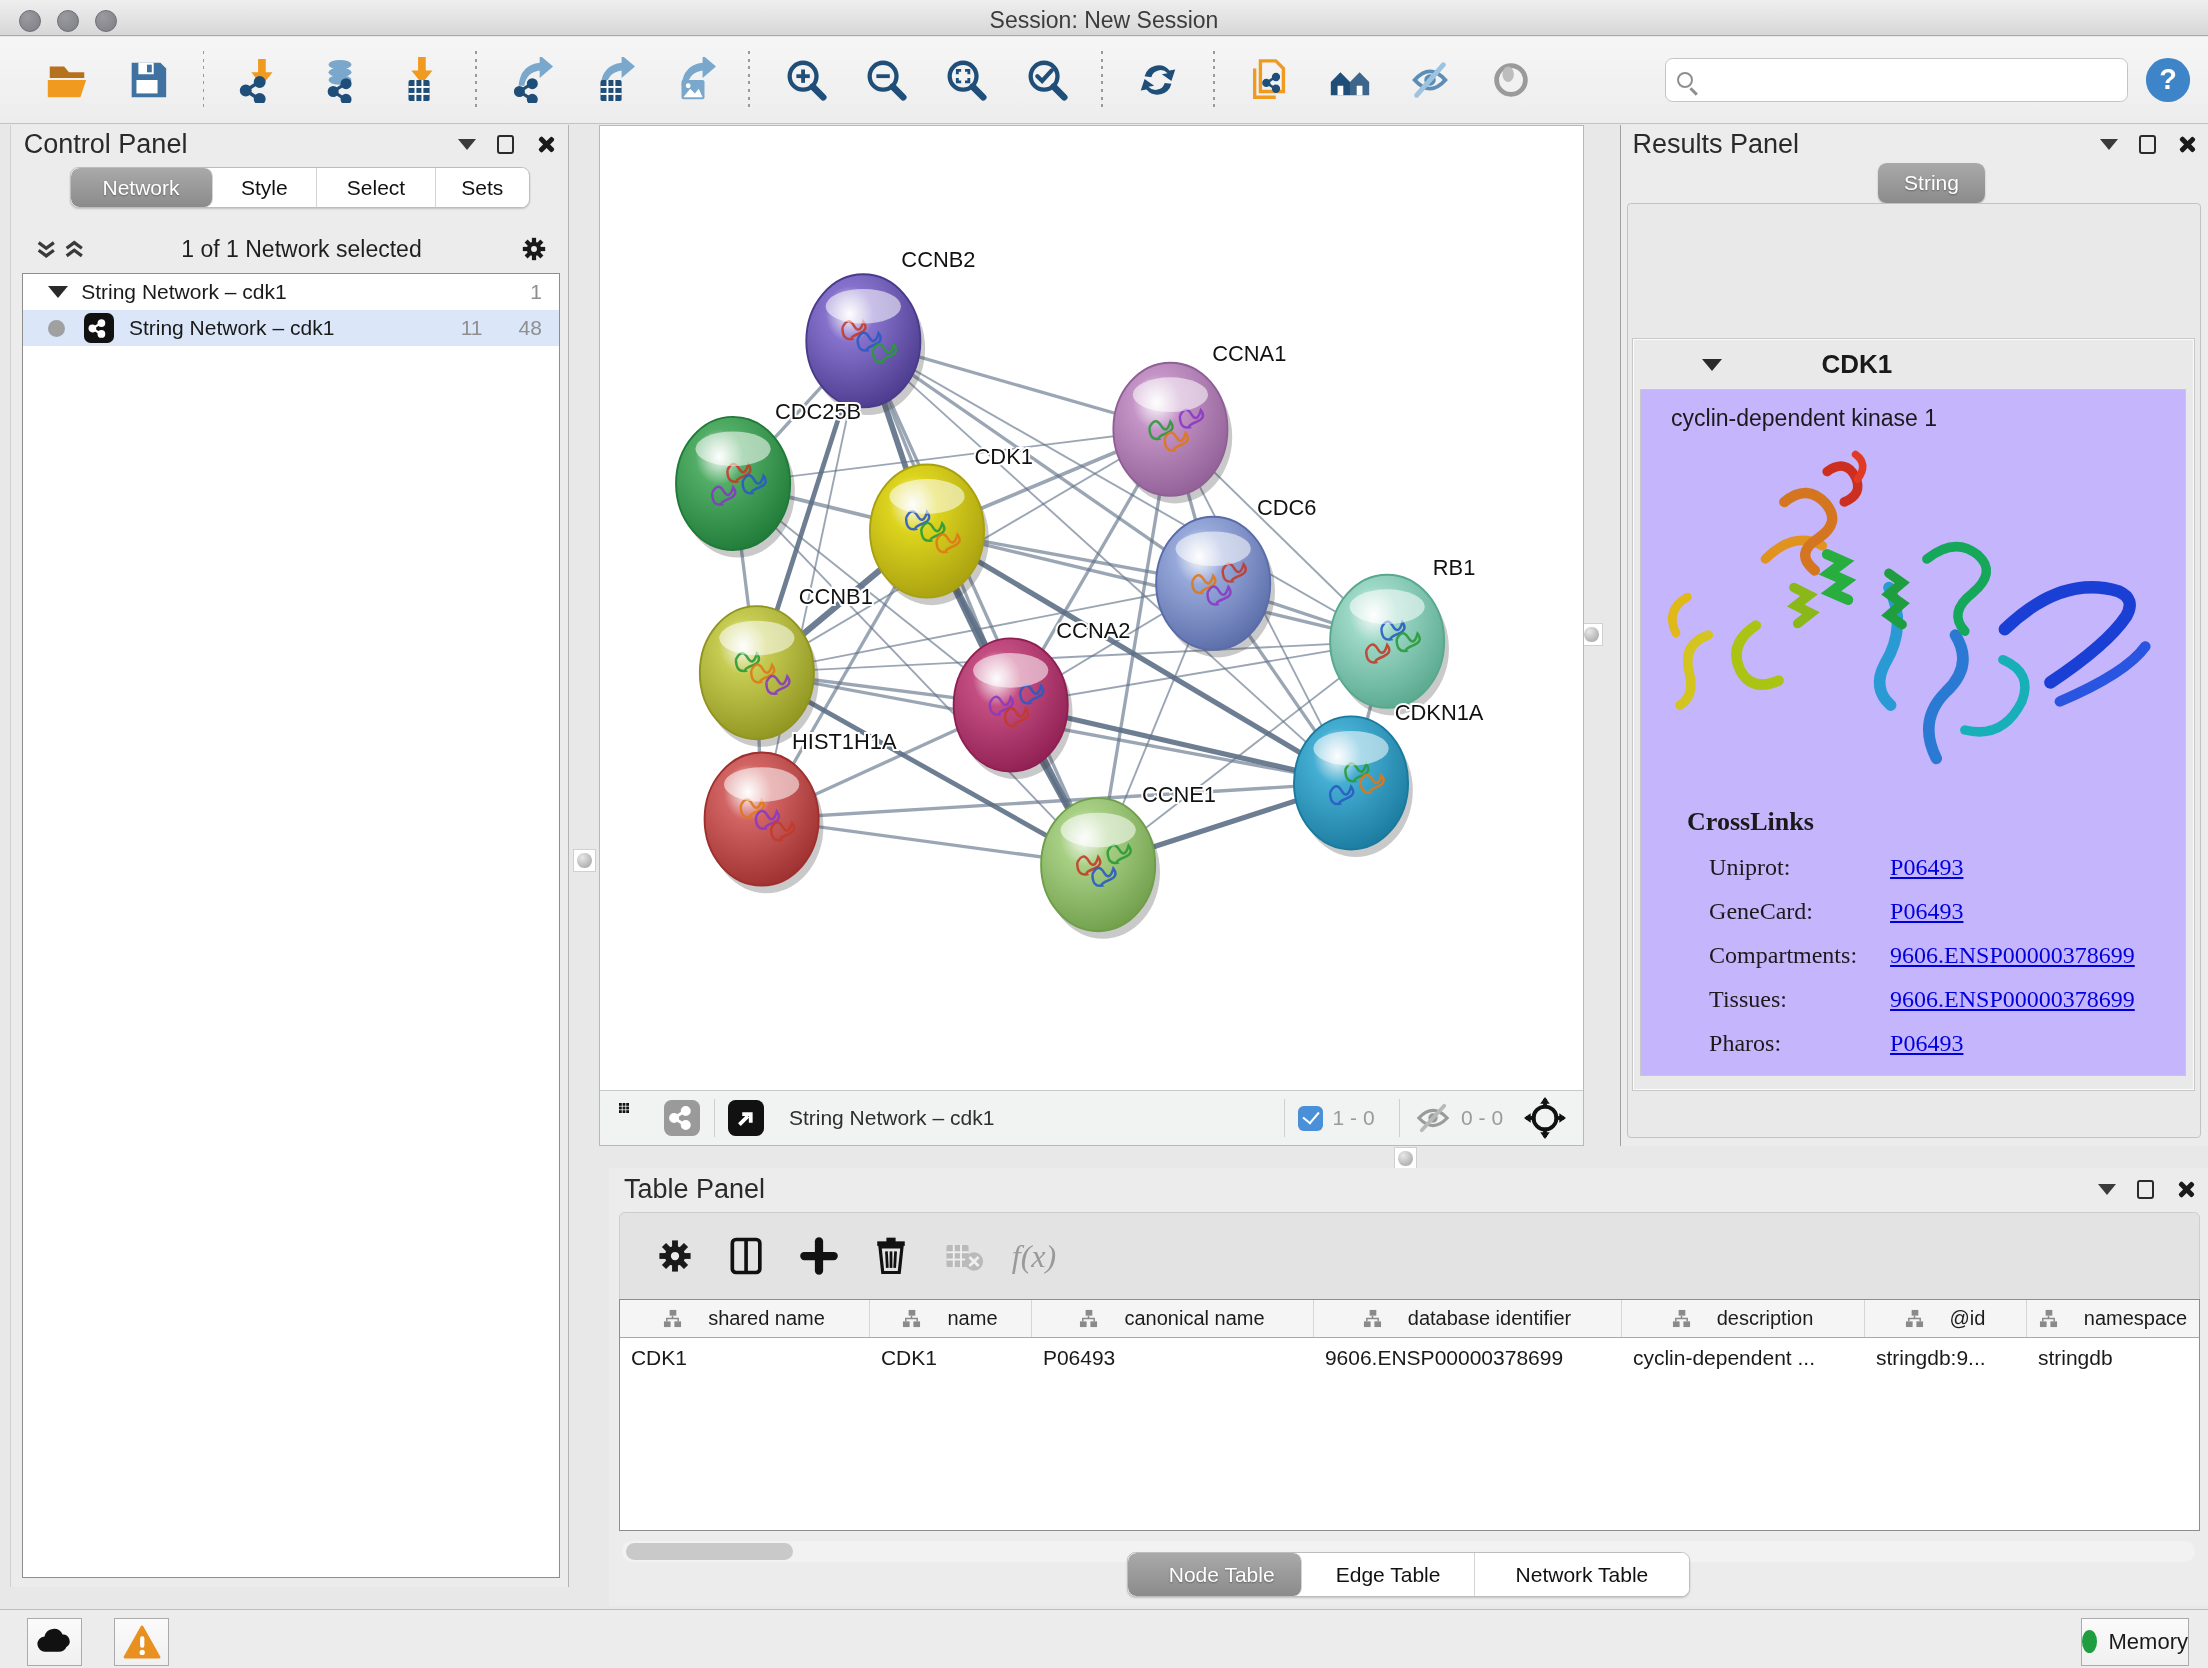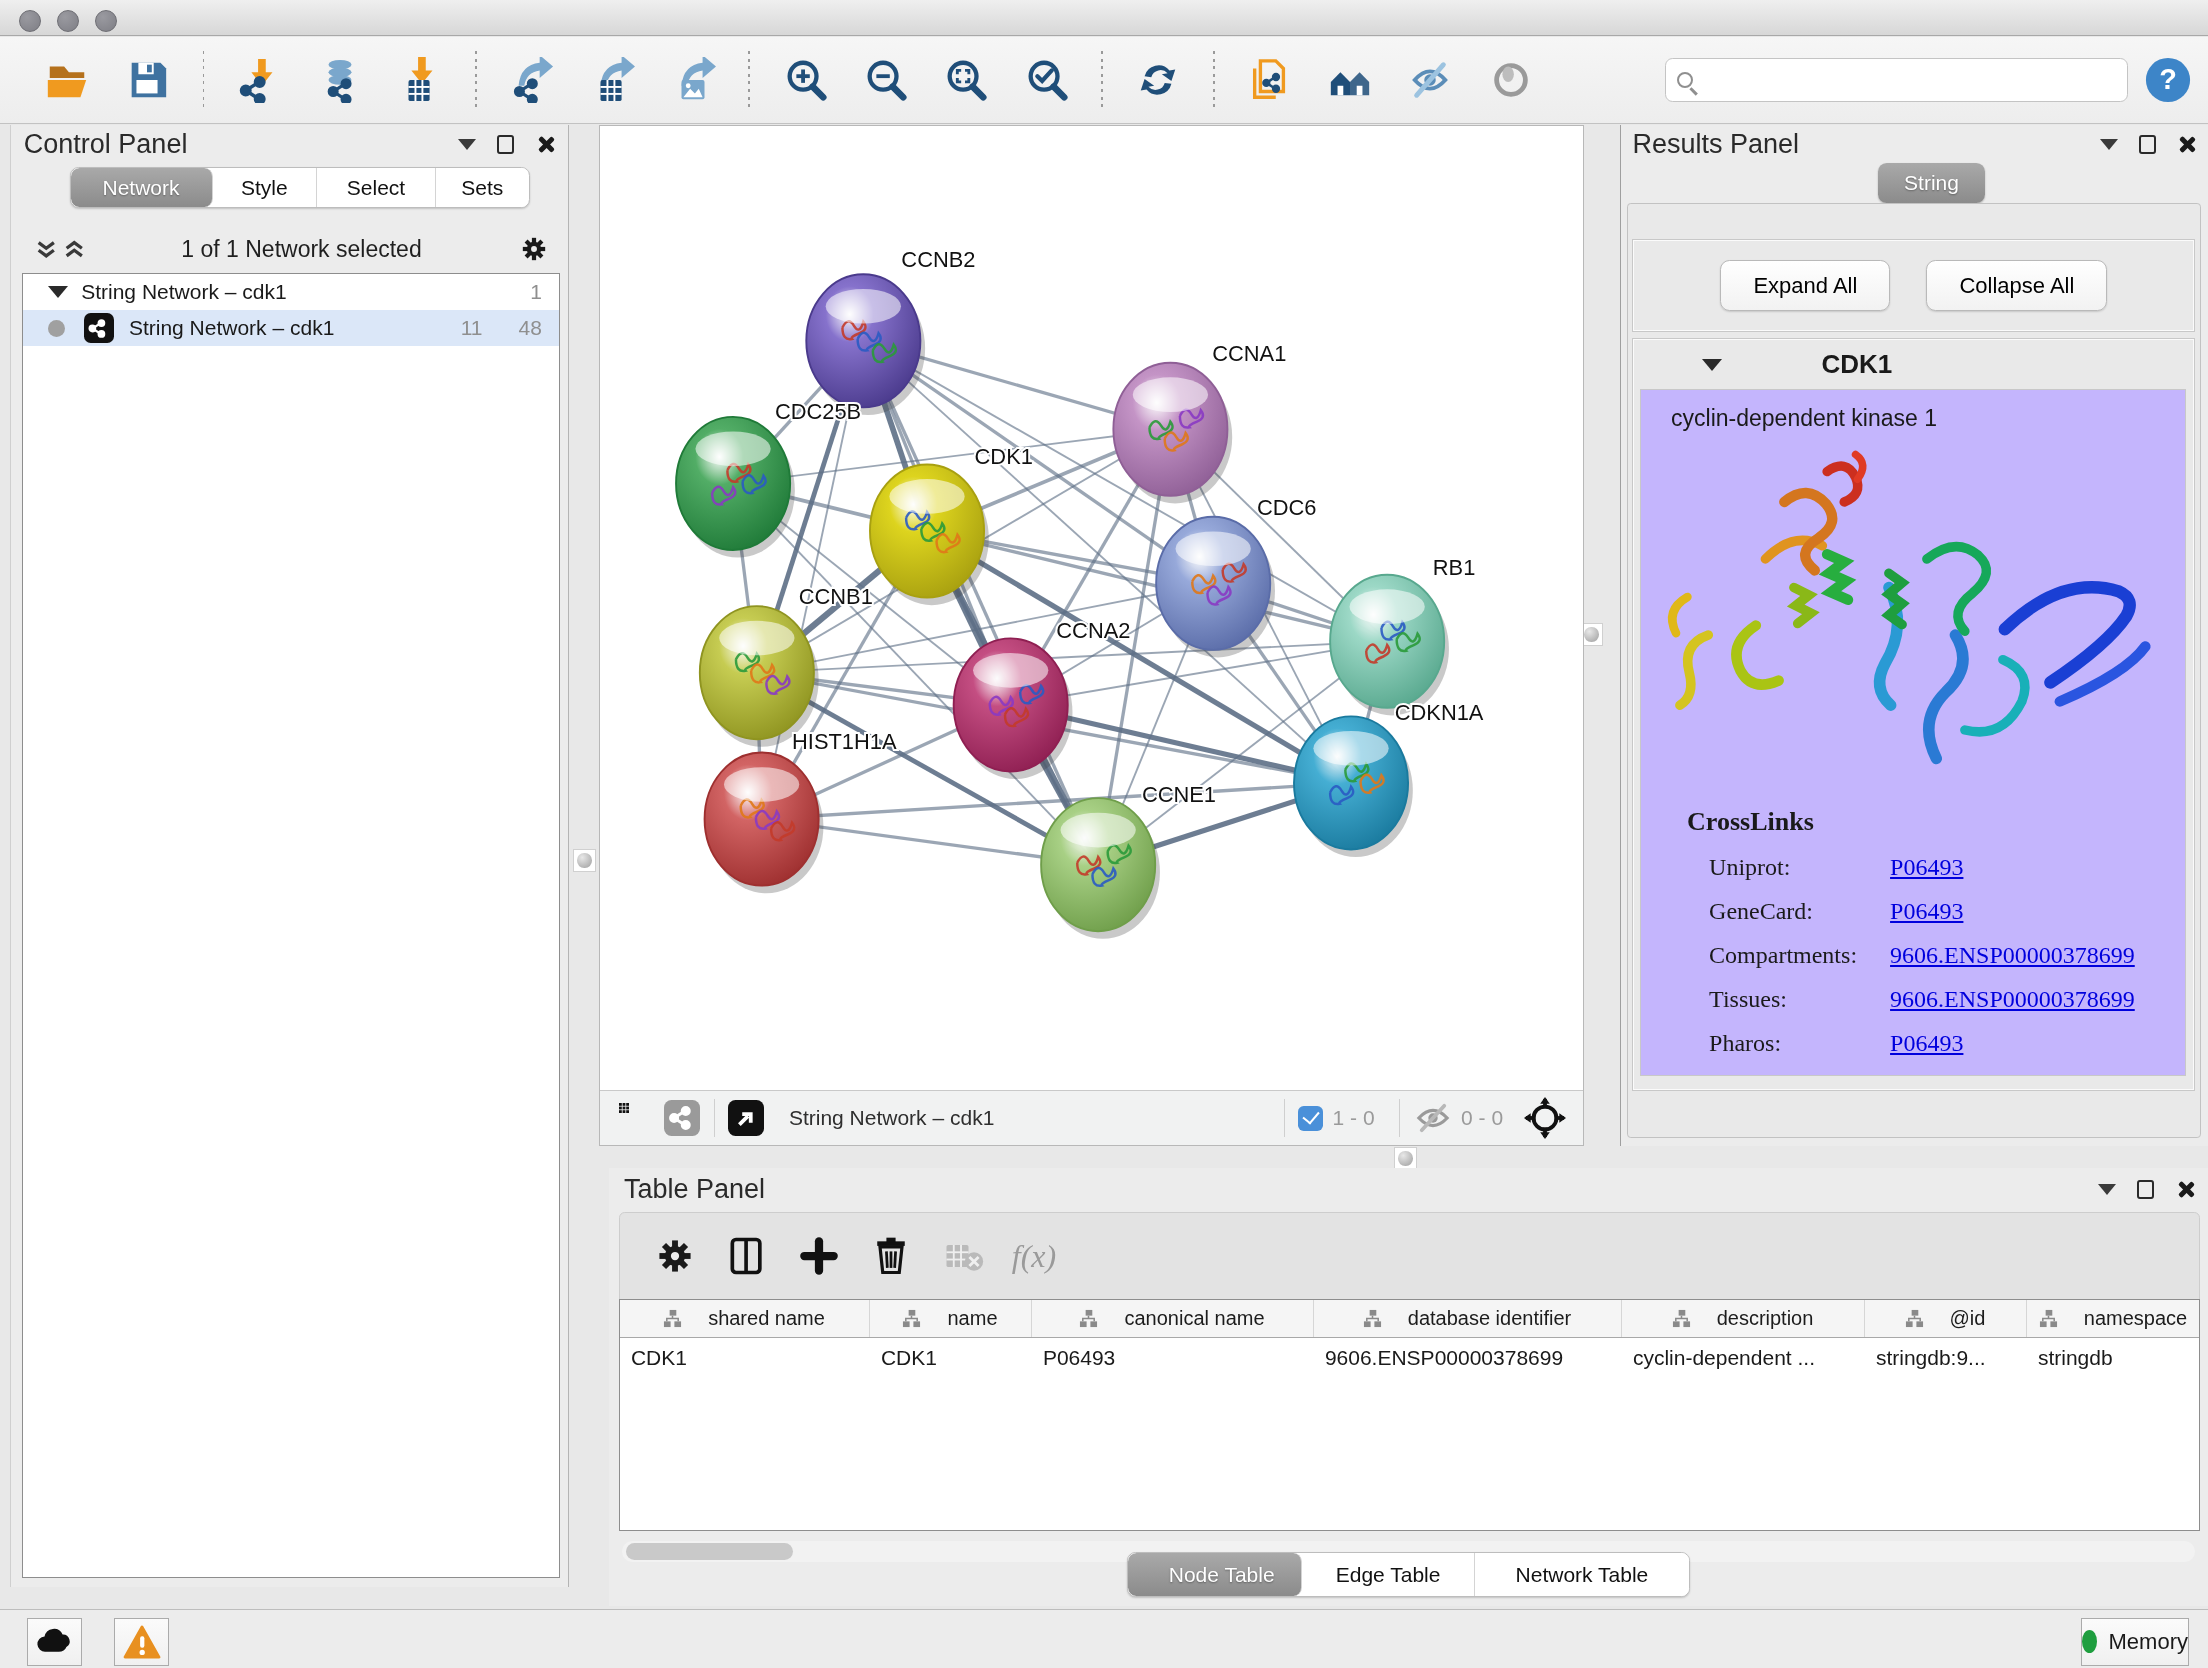--- a/index.html
+++ b/index.html
@@ -154,20 +154,21 @@
   text.nodelabel { font-family:"Liberation Sans", sans-serif; font-size:23px; fill:#111;
     paint-order:stroke; stroke:#ffffff; stroke-width:4px; }
 </style>
 </head>
 <body>
 
 <div id="titlebar" class="abs">
   <span class="traffic" style="left:19px"></span>
   <span class="traffic" style="left:57px"></span>
   <span class="traffic" style="left:95px"></span>
+  <div id="win-title" class="abs">Session: New Session</div>
 </div>
 
 <div id="toolbar" class="abs">
 
   <span class="tb-btn">
       <svg width="46" height="46" viewBox="0 0 48 48">
         <path d="M6 10 h15 l5 6 h16 v6 h-36 z" fill="#b5711c"></path>
         <path d="M4 24 h40 l-6 18 h-34 z" fill="#f09a1f"></path>
       </svg>
     </span>
@@ -716,24 +717,20 @@
   <div id="rp-header" class="abs">
     <span class="panel-title">Results Panel</span>
     <span class="pt-icons">
       <i class="ico-collapse"></i>
       <i class="ico-float"></i>
       <i class="ico-close"></i>
     </span>
   </div>
   <div id="rp-tab" class="abs">String</div>
   <div id="rp-container" class="abs">
-    <div id="rp-btnbox" class="abs">
-      <button class="rp-btn">Expand All</button>
-      <button class="rp-btn">Collapse All</button>
-    </div>
     <div id="rp-entry" class="abs">
       <div id="rp-entry-head">
         <i class="tree-caret"></i>
         <span id="rp-entry-name">CDK1</span>
       </div>
       <div id="rp-entry-body">
         <div id="rp-desc">cyclin-dependent kinase 1</div>
         <svg id="protein-img" width="527" height="342" viewBox="0 0 554 360">
  <g fill="none" stroke-linecap="round">
   <path d="M420 250 q60 -40 80 -70 q10 -18 -8 -26 q-60 -18 -120 40" stroke="#1a3fd4" stroke-width="13"></path>

